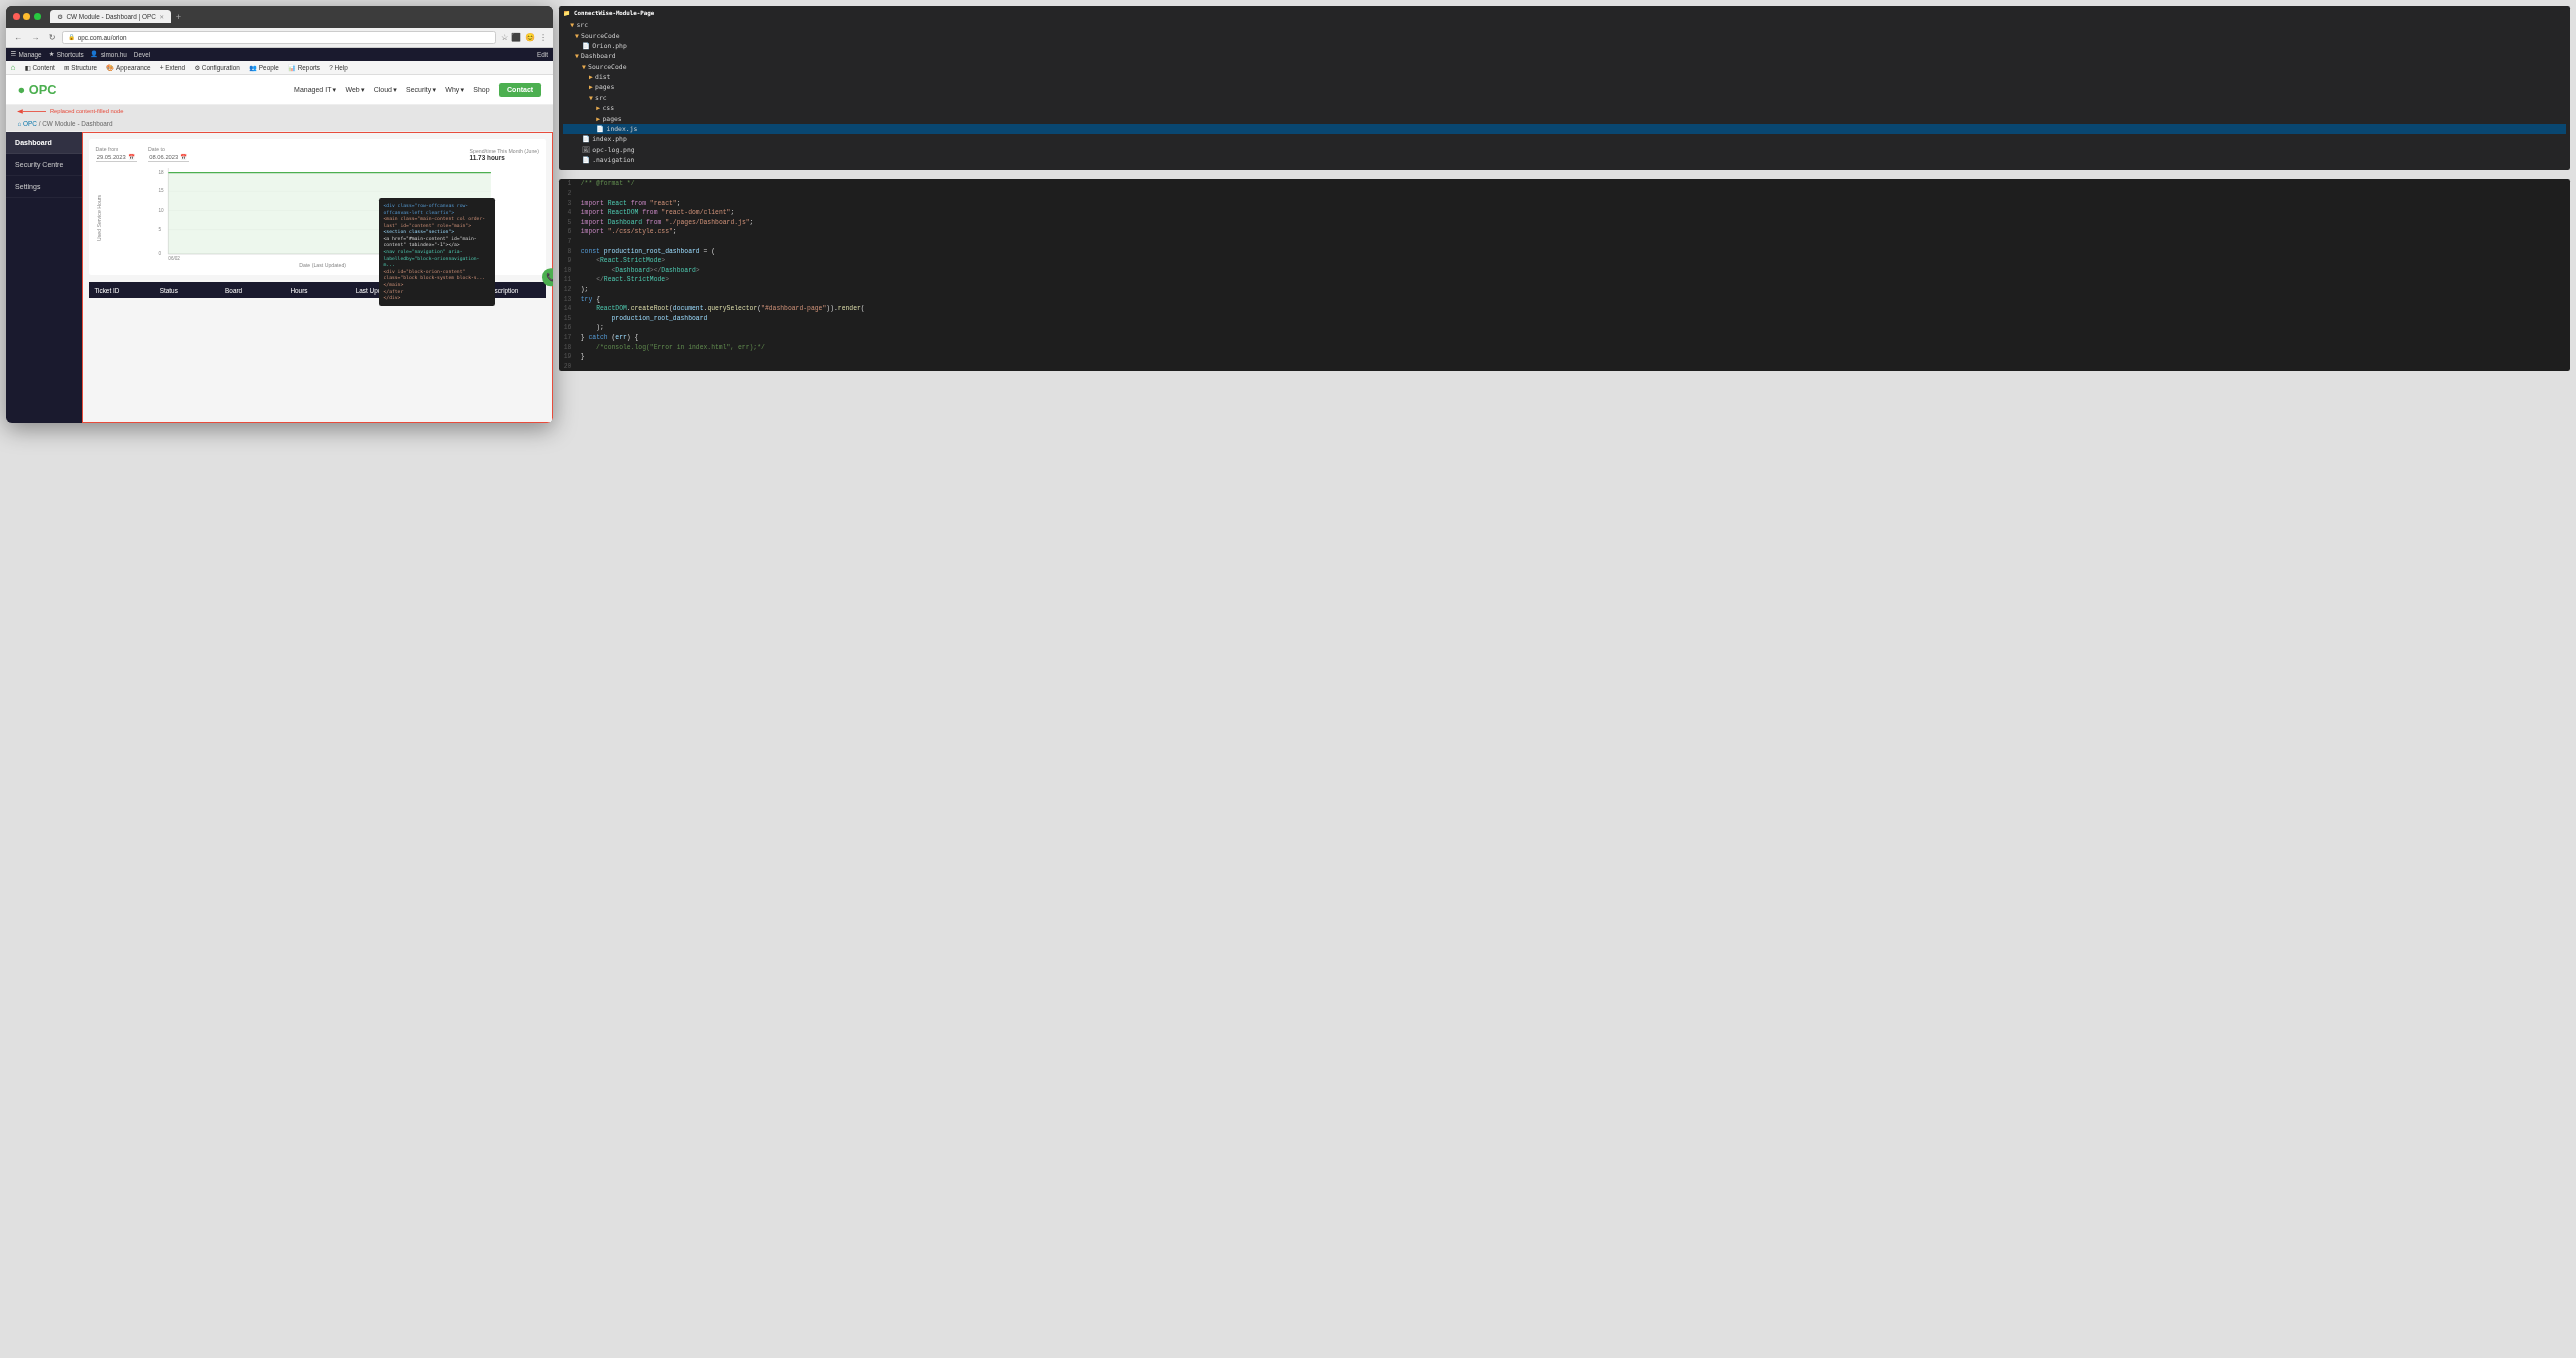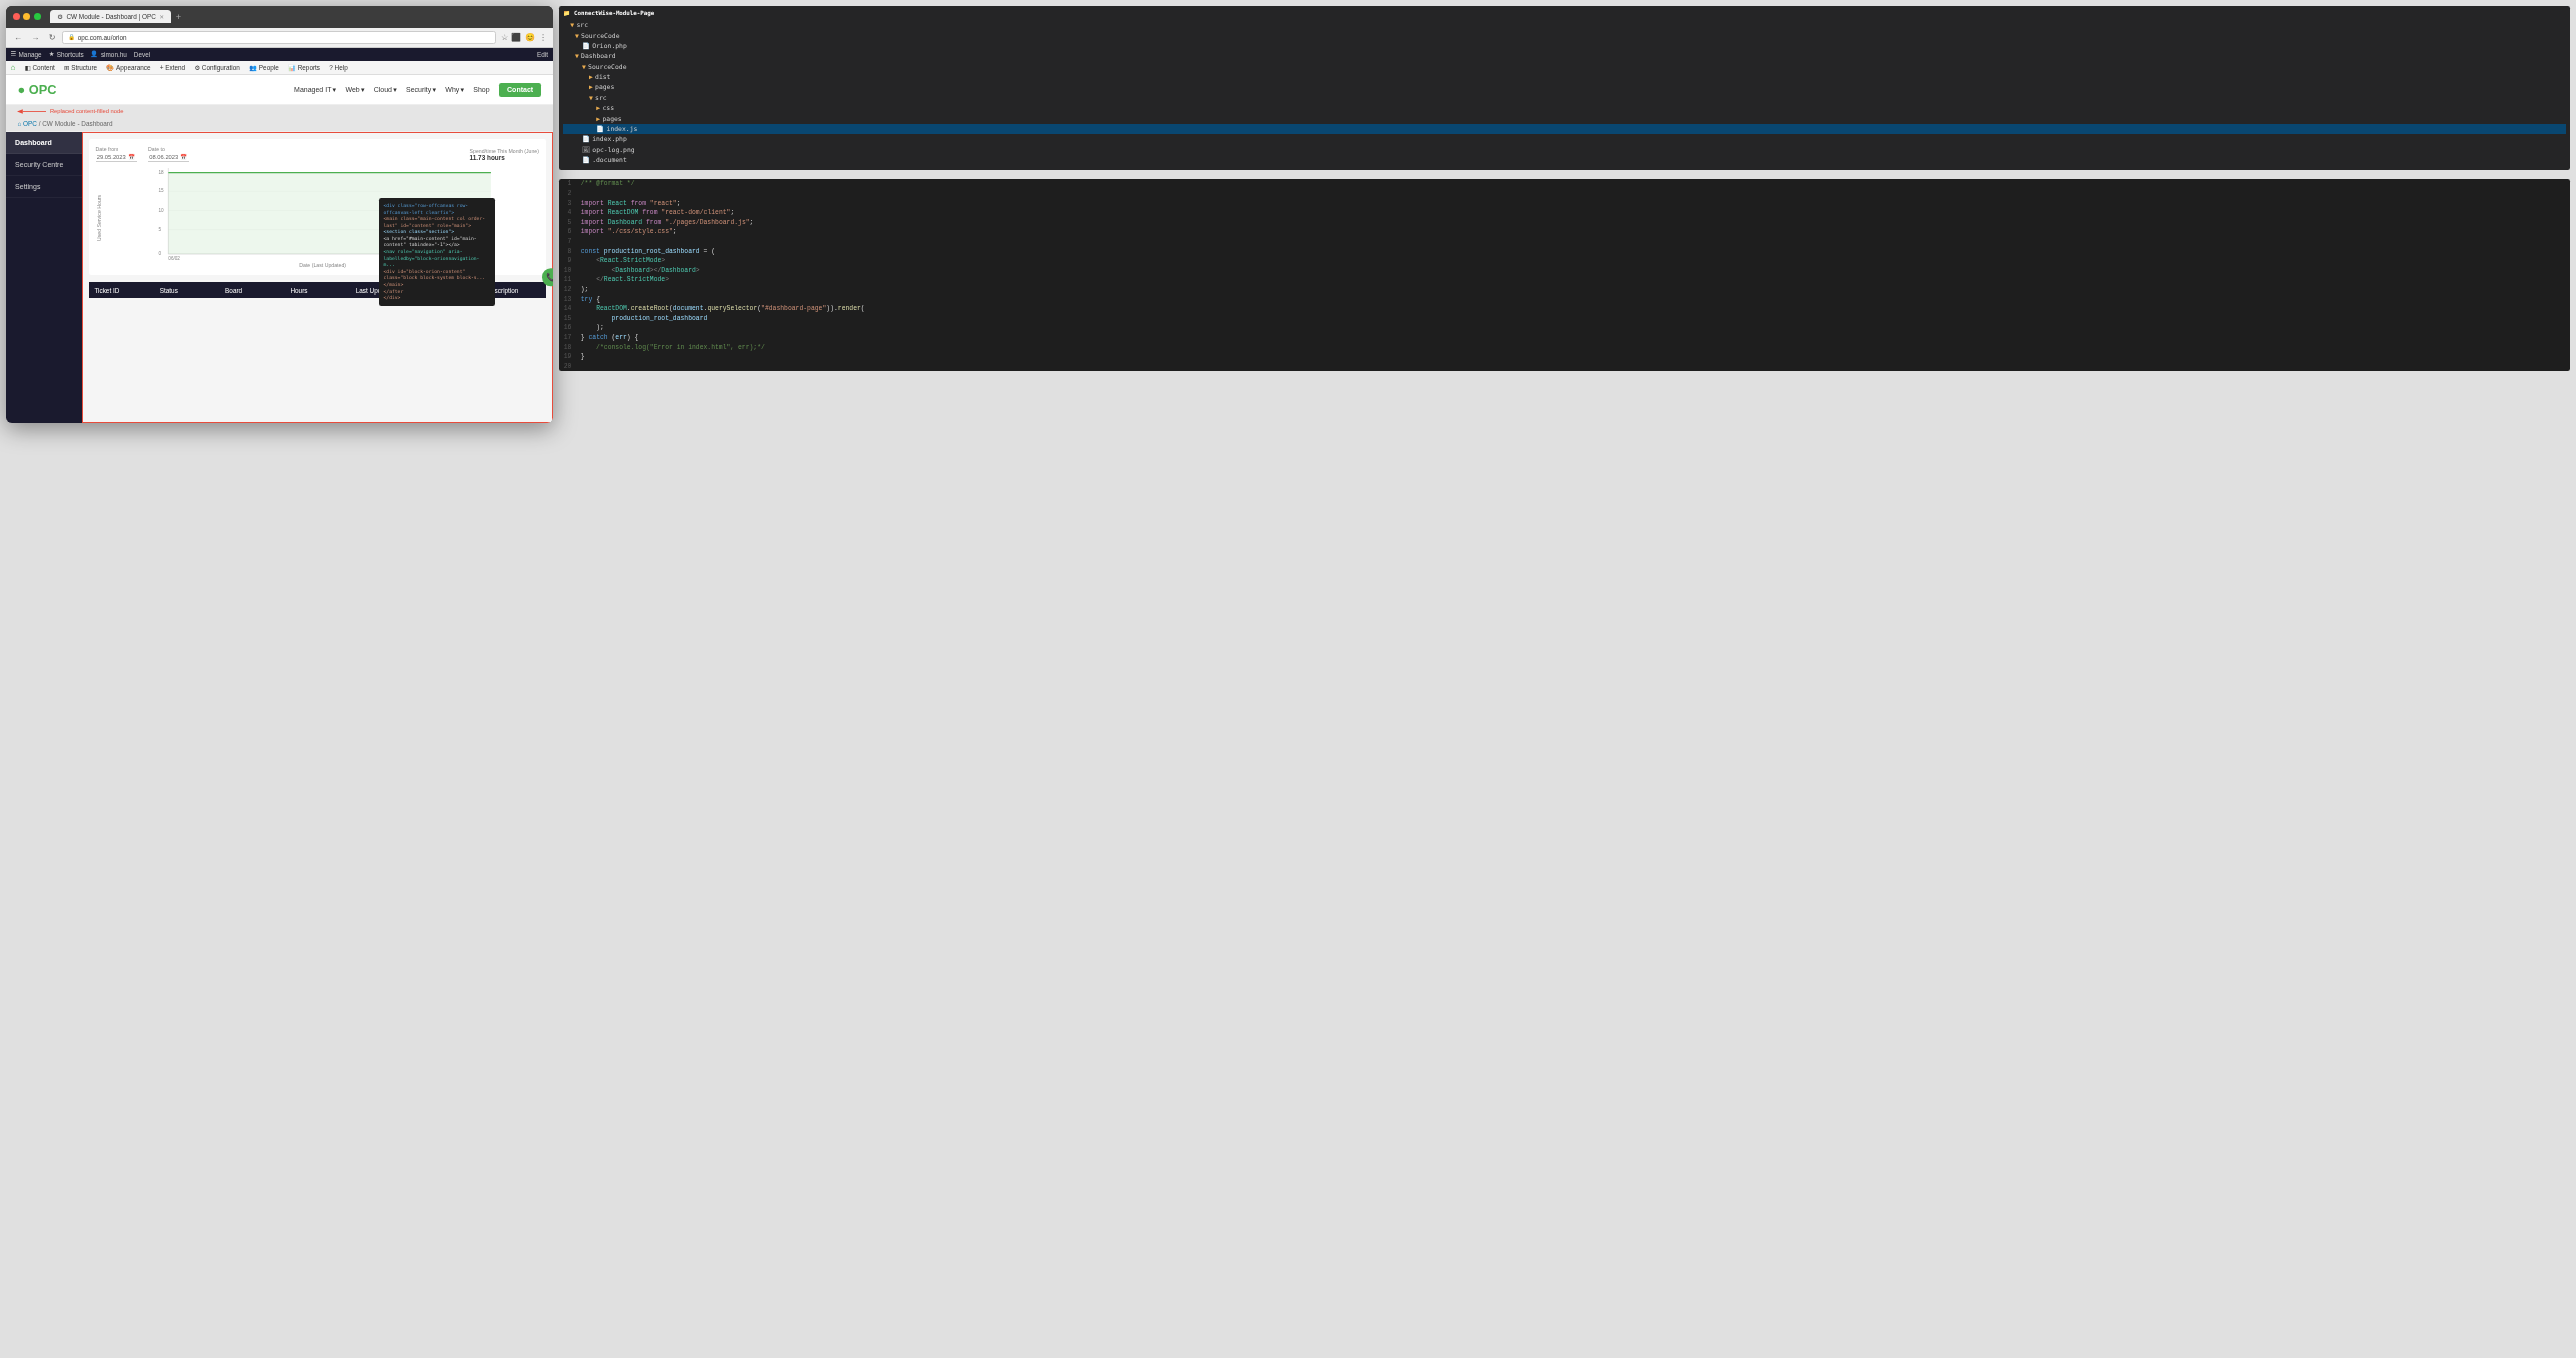--- a/index.html
+++ b/index.html
@@ -449,21 +449,21 @@
       <div class="file-tree-item ft-indent2">
         <span class="ft-file php">📄</span>
         <span>index.php</span>
       </div>
       <div class="file-tree-item ft-indent2">
         <span class="ft-file">🖼</span>
         <span>opc-log.png</span>
       </div>
       <div class="file-tree-item ft-indent2">
         <span class="ft-file git">📄</span>
-        <span>.document</span>
+        <span>.navigation</span>
       </div>
     </div>
 
     <div class="code-editor">
       <div class="code-line">
         <span class="code-line-num">1</span>
         <span class="code-line-content c-comment">/** @format */</span>
       </div>
       <div class="code-line">
         <span class="code-line-num">2</span>

